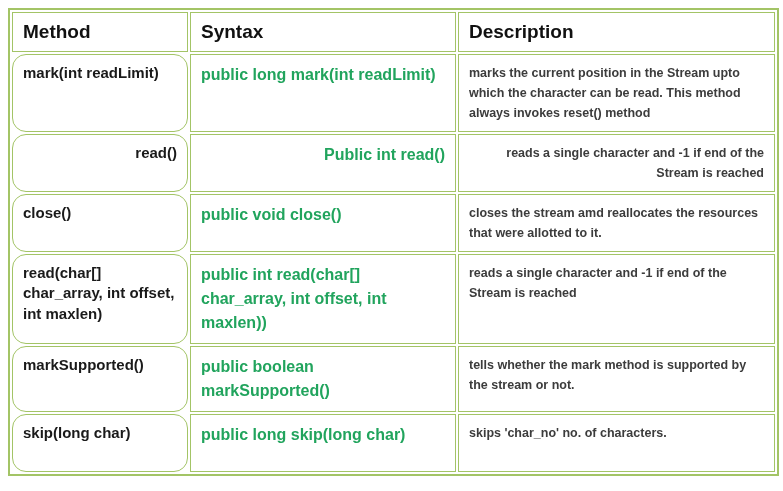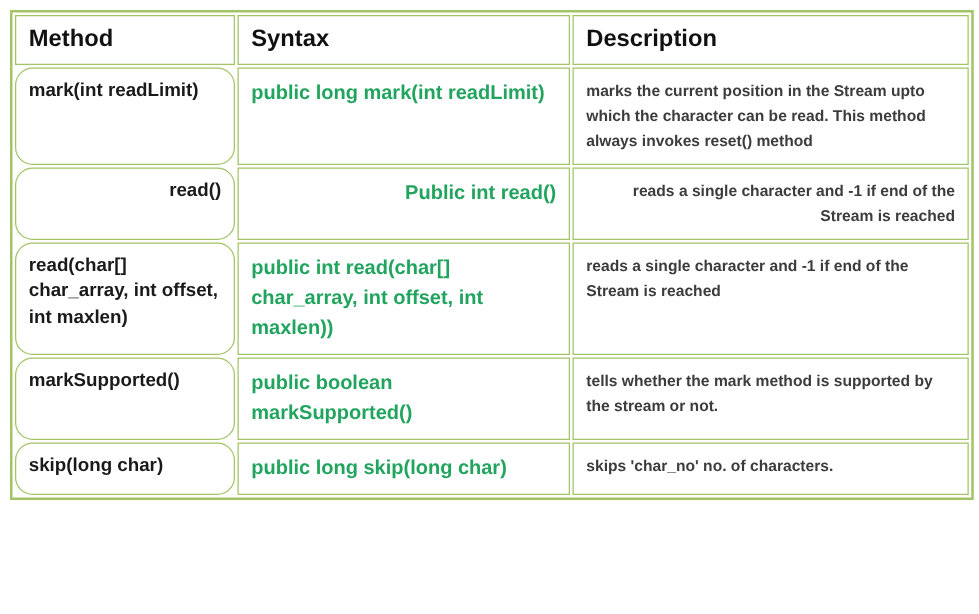--- a/index.html
+++ b/index.html
@@ -62,21 +62,21 @@
     color: #3c3c3c;
     line-height: 1.6;
     padding-top: 9px;
   }
   tr.row-0 td { height: 66px; }
   tr.row-1 td { height: 48px; text-align: right; }
   tr.row-2 td { height: 48px; }
   tr.row-3 td { height: 56px; }
   tr.row-4 td { height: 48px; }
   tr.row-5 td { height: 50px; }
-  tr.row-6 td { height: 42px; }
+  tr.row-6 td { height: 58px; }
 </style>
 </head>
 <body>
 
 <div class="page">
   <table class="methods">
     <colgroup>
       <col class="c-method">
       <col class="c-syntax">
       <col class="c-desc">
@@ -92,20 +92,25 @@
       <tr class="row-0">
         <td class="method-cell">mark(int readLimit)</td>
         <td class="syntax-cell">public long mark(int readLimit)</td>
         <td class="desc-cell">marks the current position in the Stream upto which the character can be read. This method always invokes reset() method</td>
       </tr>
       <tr class="row-1">
         <td class="method-cell">read()</td>
         <td class="syntax-cell">Public int read()</td>
         <td class="desc-cell">reads a single character and -1 if end of the Stream is reached</td>
       </tr>
+      <tr class="row-2">
+        <td class="method-cell">close()</td>
+        <td class="syntax-cell">public void close()</td>
+        <td class="desc-cell">closes the stream amd reallocates the resources that were allotted to it.</td>
+      </tr>
       <tr class="row-3">
         <td class="method-cell">read(char[] char_array, int offset, int maxlen)</td>
         <td class="syntax-cell">public int read(char[] char_array, int offset, int maxlen))</td>
         <td class="desc-cell">reads a single character and -1 if end of the Stream is reached</td>
       </tr>
       <tr class="row-5">
         <td class="method-cell">markSupported()</td>
         <td class="syntax-cell">public boolean markSupported()</td>
         <td class="desc-cell">tells whether the mark method is supported by the stream or not.</td>
       </tr>

